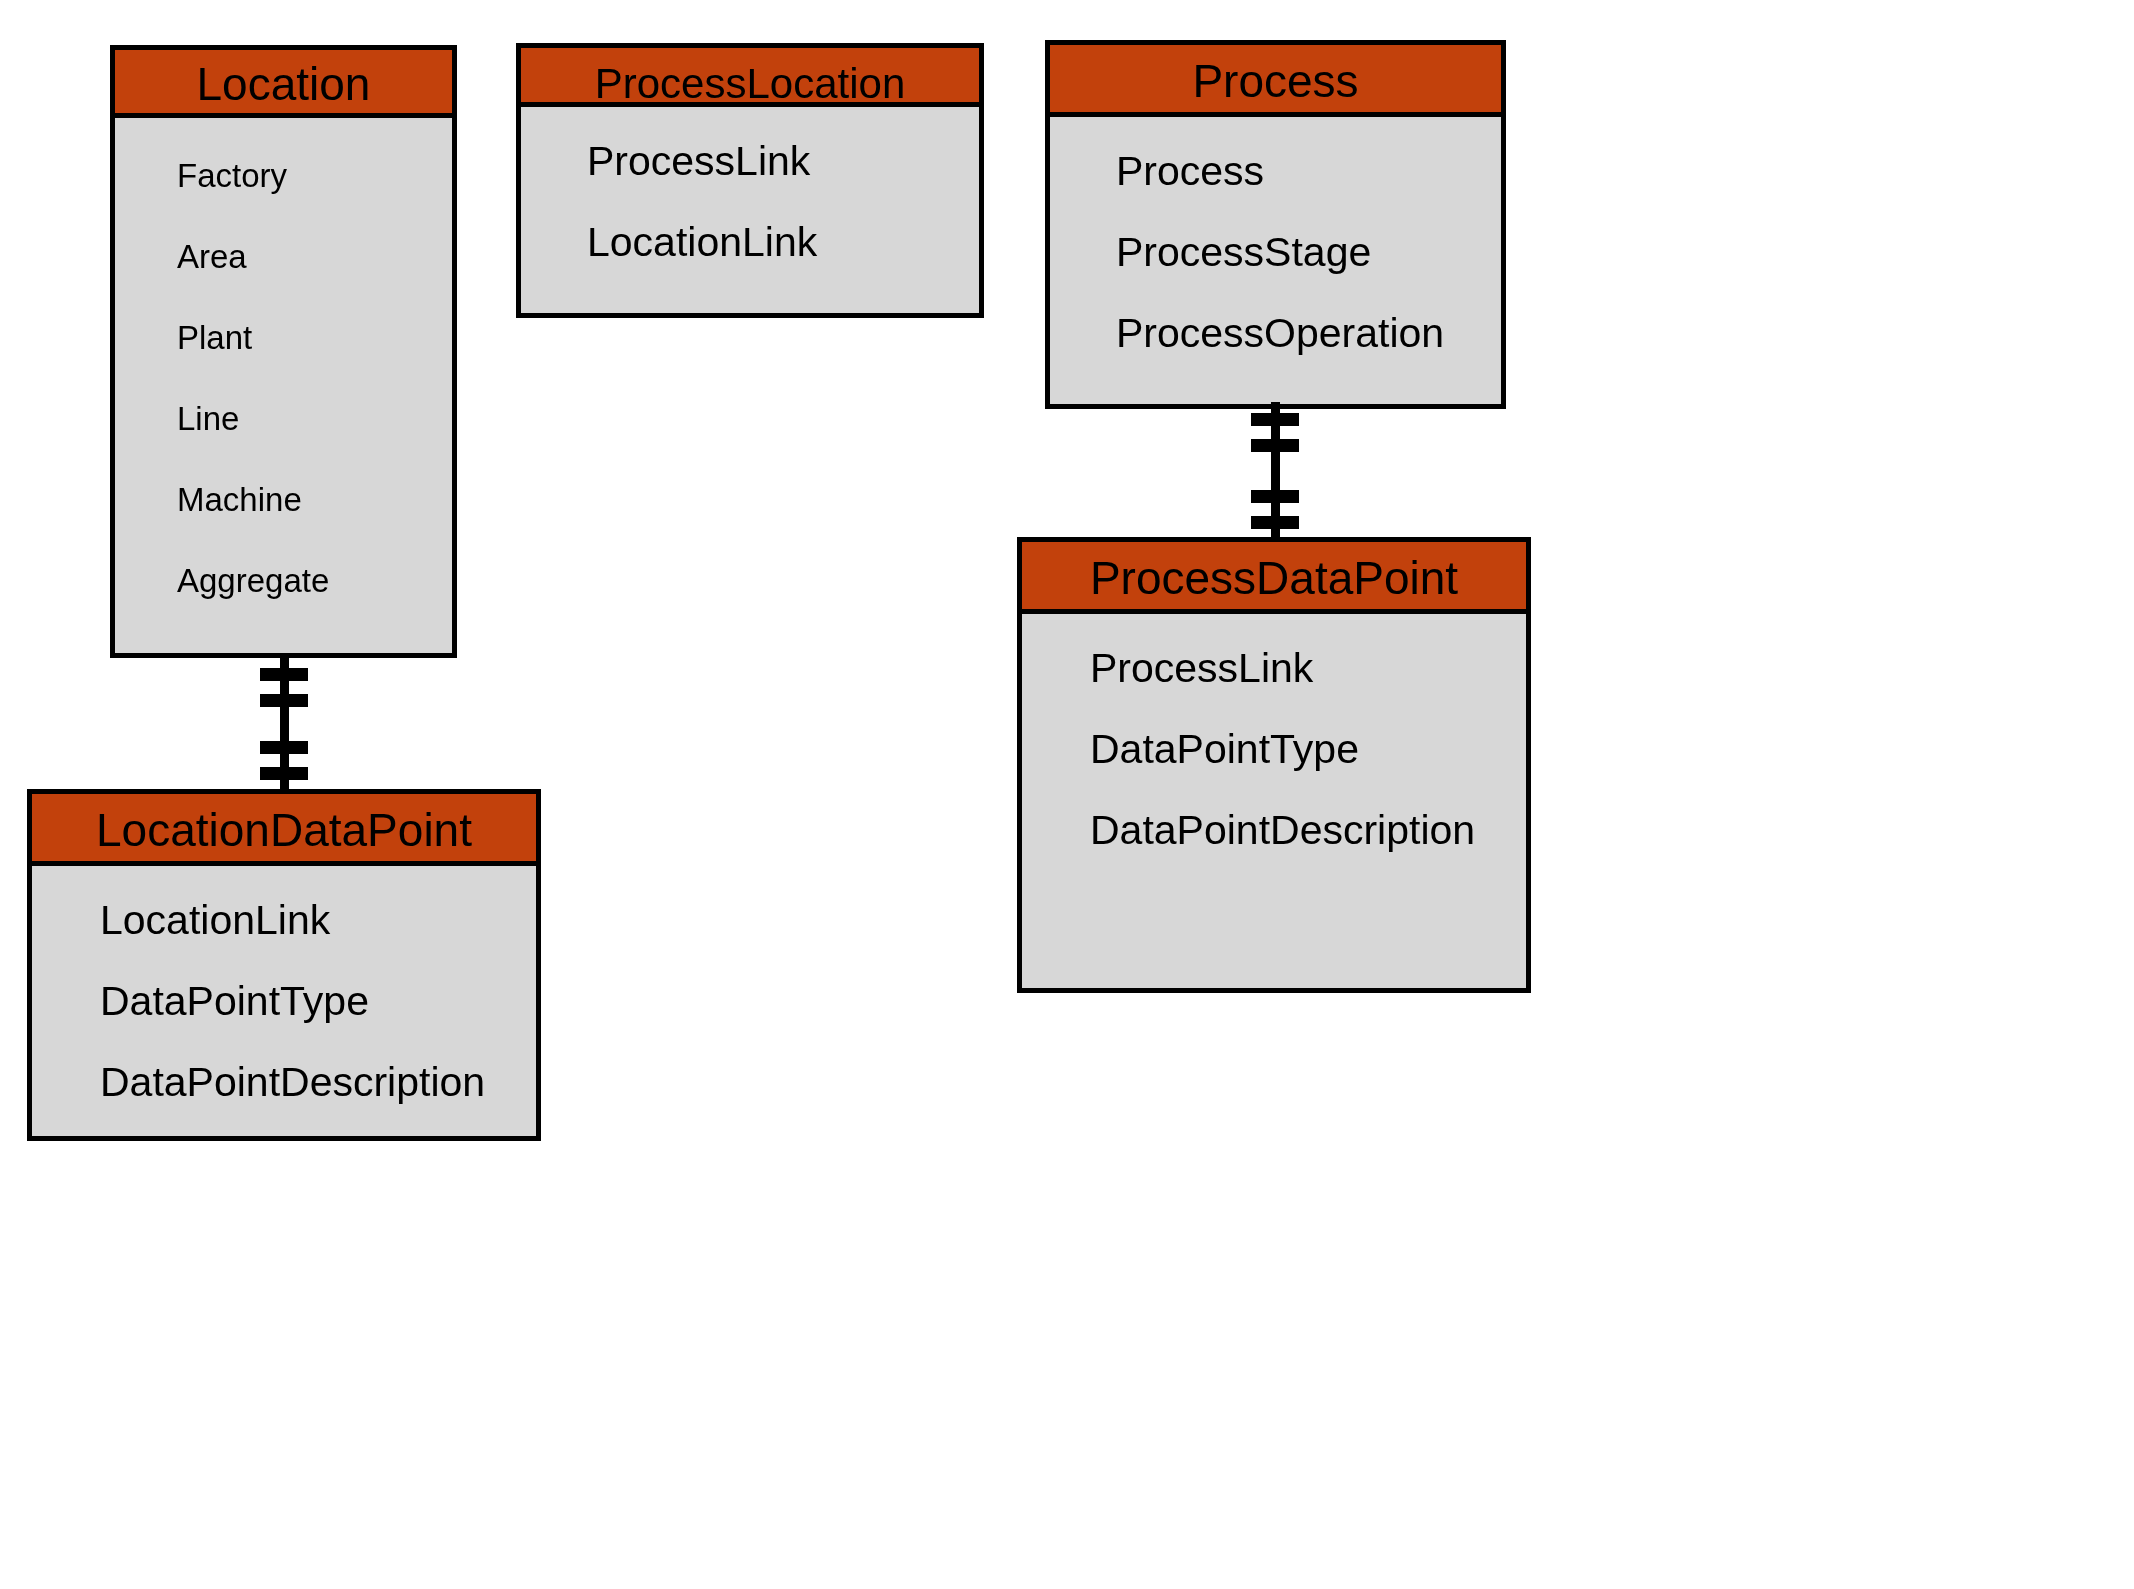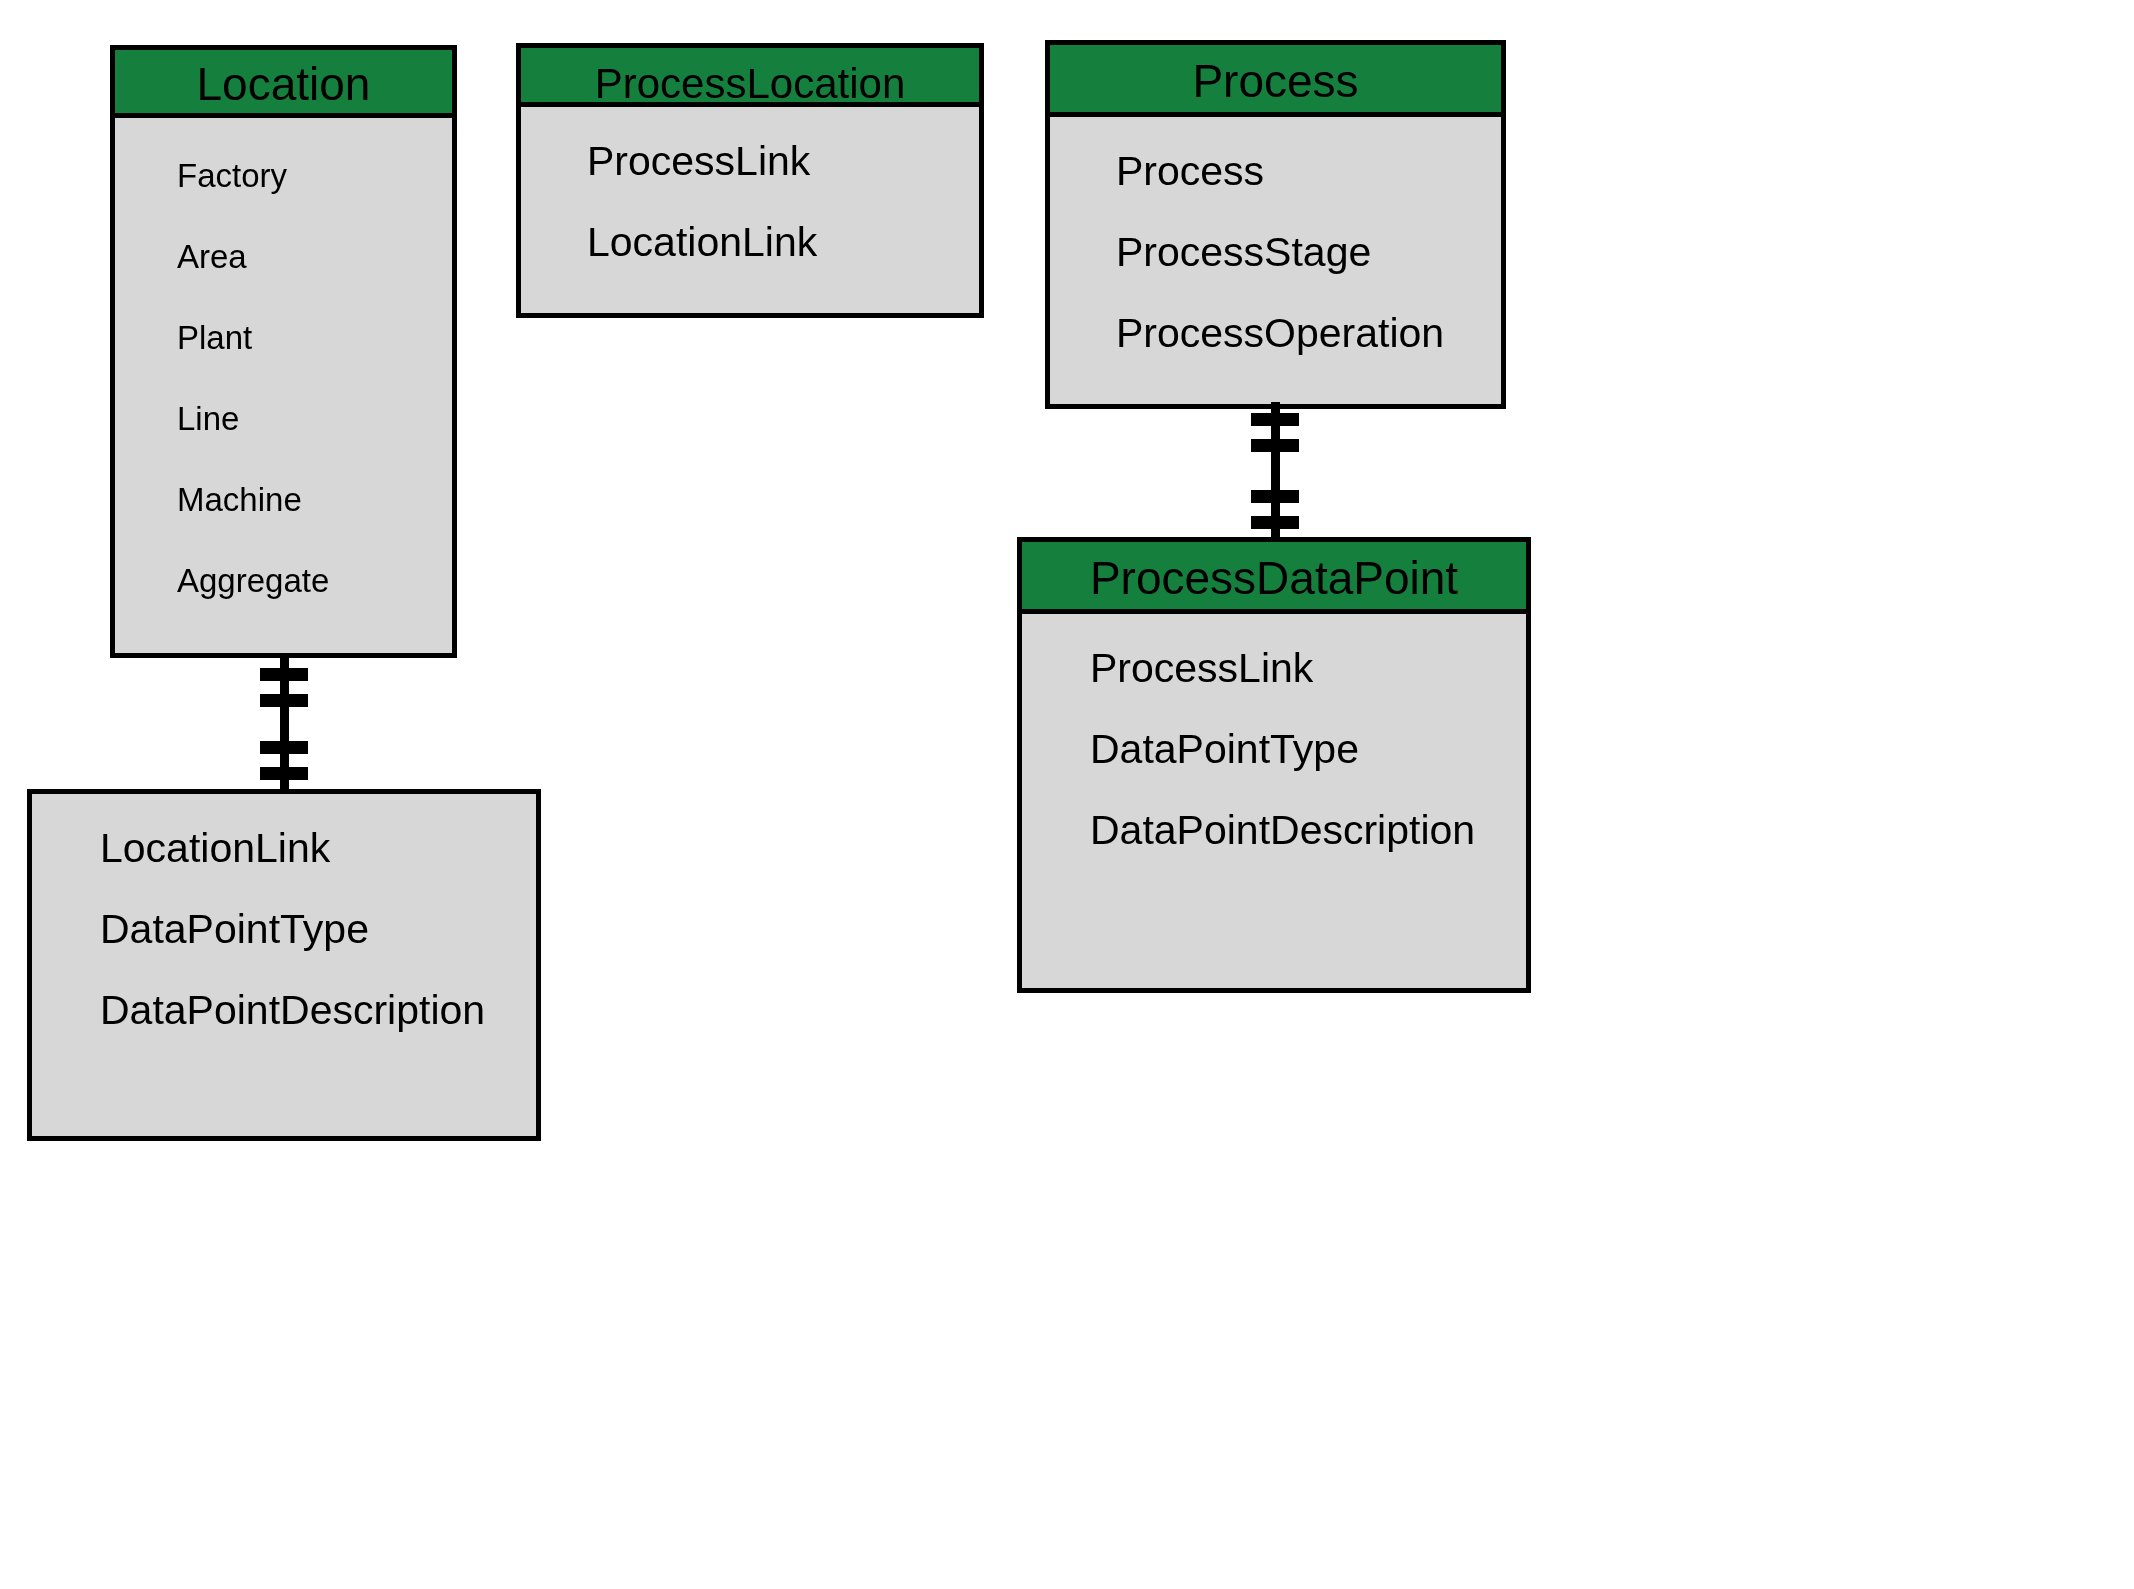--- a/index.html
+++ b/index.html
@@ -18,21 +18,21 @@
 
   
   .entity {
     position: absolute;
     box-sizing: border-box;
     border: 5px solid #000000;
     background: #d7d7d7;
   }
   .entity-title {
     box-sizing: border-box;
-    background: #15803d;
+    background: #c2410c;
     border-bottom: 5px solid #000000;
     text-align: center;
     color: #000000;
     font-weight: 400;
     white-space: nowrap;
     overflow: hidden;
   }
   .entity-body {
     box-sizing: border-box;
     background: #d7d7d7;
@@ -137,20 +137,21 @@
   <div class="entity" id="ent-processdatapoint">
     <div class="entity-title">ProcessDataPoint</div>
     <div class="entity-body">
       <div class="attr">ProcessLink</div>
       <div class="attr">DataPointType</div>
       <div class="attr">DataPointDescription</div>
     </div>
   </div>
 
   <div class="entity" id="ent-locationdatapoint">
+    <div class="entity-title">LocationDataPoint</div>
     <div class="entity-body">
       <div class="attr">LocationLink</div>
       <div class="attr">DataPointType</div>
       <div class="attr">DataPointDescription</div>
     </div>
   </div>
 
   <div class="connector" id="conn-location-locationdatapoint">
     <div class="conn-line"></div>
     <div class="bar bar-top-a"></div>

